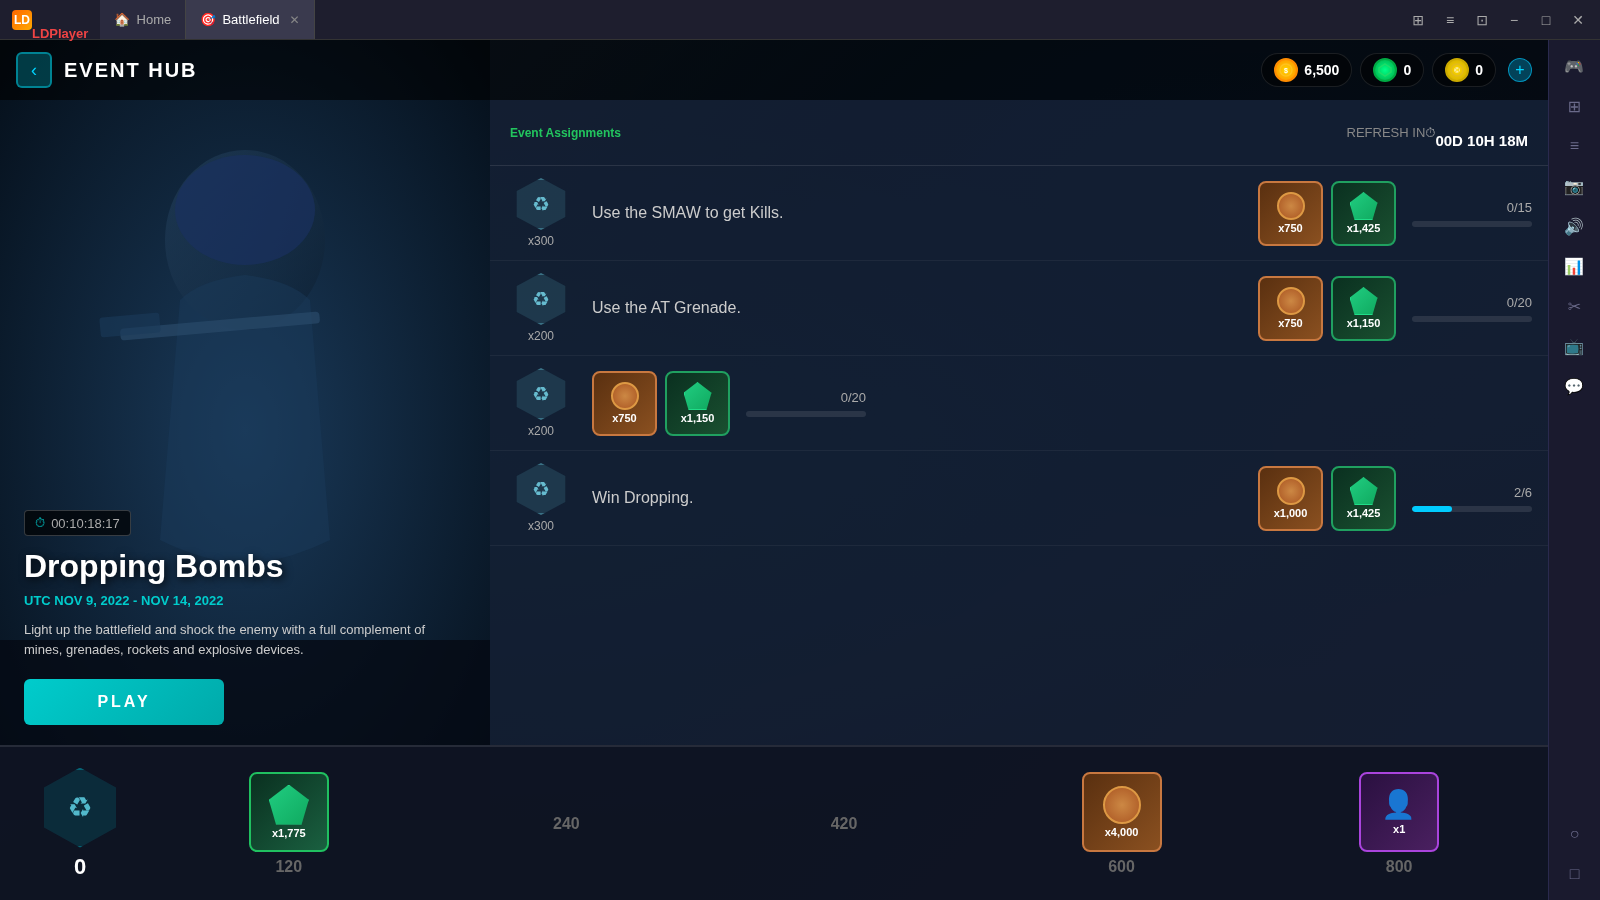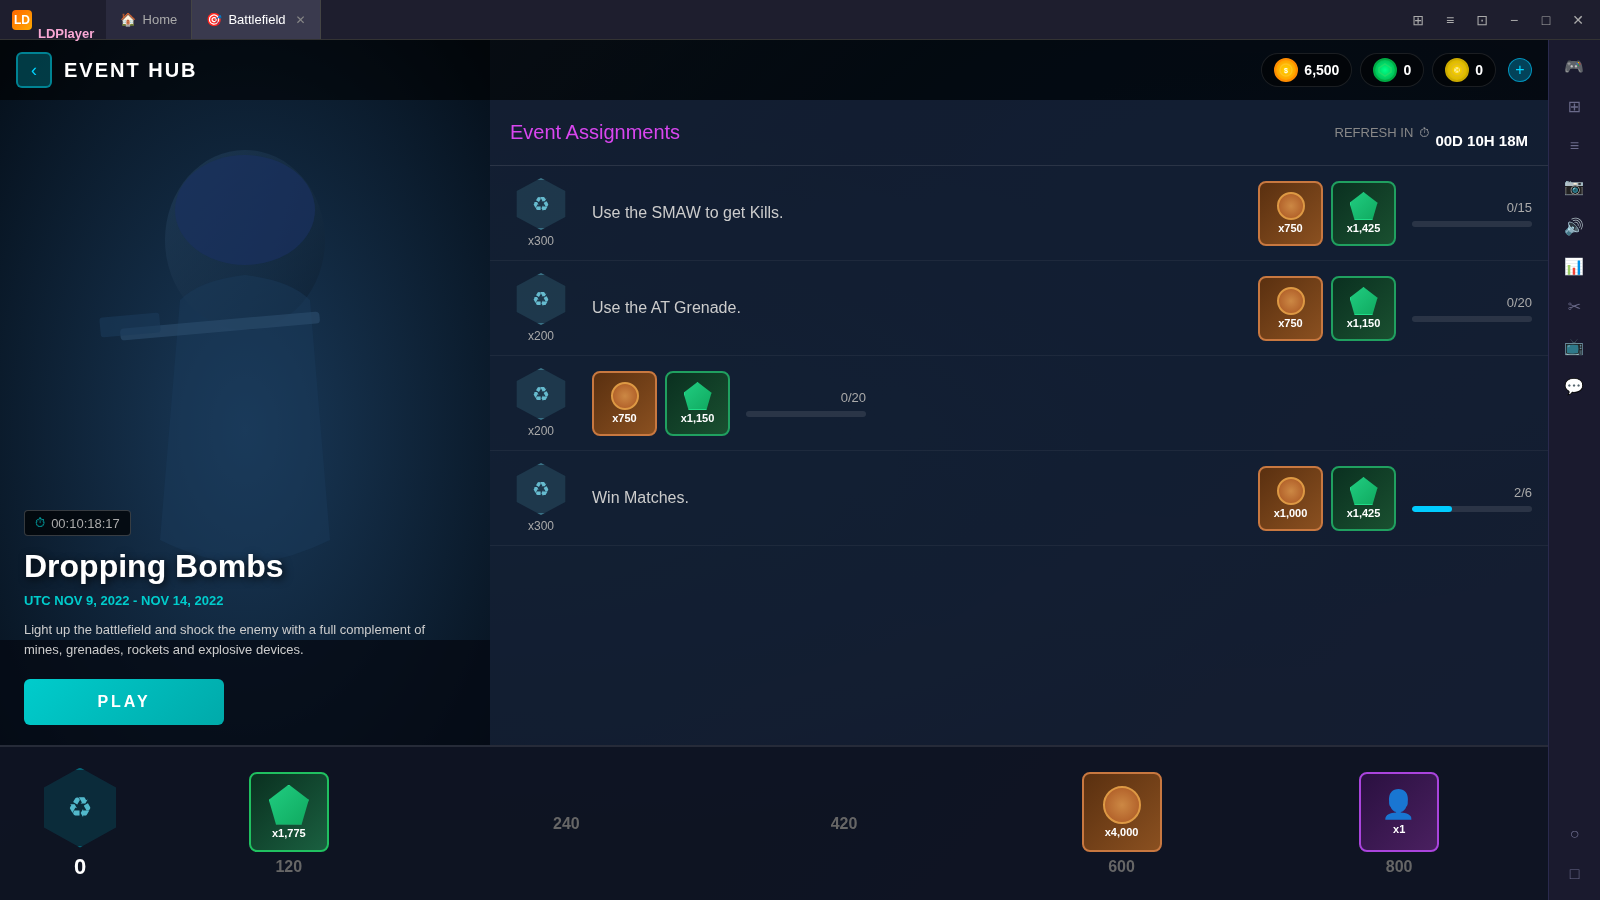--- a/index.html
+++ b/index.html
@@ -25,38 +25,37 @@
     }
     .title-bar-left {
       display: flex;
       align-items: center;
       gap: 0;
       height: 100%;
     }
     .app-logo {
       display: flex;
       align-items: center;
-      gap: 6px;
       padding: 0 12px;
       height: 100%;
     }
     .app-logo-icon {
       width: 20px;
       height: 20px;
       background: linear-gradient(135deg, #ff6600, #ffaa00);
       border-radius: 4px;
       display: flex;
       align-items: center;
       justify-content: center;
       font-size: 12px;
       color: white;
       font-weight: bold;
     }
     .app-logo-text {
-      color: #f9a8d4;
+      color: #ef4444;
       font-size: 13px;
       font-weight: bold;
       margin-top: 28px;
     }
     .tab {
       display: flex;
       align-items: center;
       gap: 6px;
       padding: 0 14px;
       height: 100%;
@@ -324,29 +323,28 @@
       z-index: 15;
       overflow: hidden;
     }
     .assignments-header {
       display: flex;
       align-items: center;
       padding: 16px 20px;
       border-bottom: 1px solid rgba(255,255,255,0.1);
     }
     .assignments-title {
-      color: #d946ef;
-      font-size: 20px;
-      font-weight: normal;
+      color: #22c55e;
+      font-size: 12px;
+      font-weight: bold;
     }
     .refresh-info {
       margin-left: auto;
       display: flex;
       align-items: center;
-      gap: 6px;
       color: #aaa;
       font-size: 13px;
     }
     .refresh-label { color: #888; }
     .refresh-time { color: white; font-weight: bold; font-size: 15px; margin-top: 16px; }
 
     
     .assignment-row {
       display: flex;
       align-items: center;
@@ -764,21 +762,21 @@
       </div>
     </div>
 
     <div class="assignment-row">
       <div class="assignment-icon">
         <div class="hex-bg">
           <span class="icon-recycle">♻</span>
         </div>
         <span class="assignment-multiplier">x300</span>
       </div>
-      <div class="assignment-text">Win Matches.</div>
+      <div class="assignment-text">Win Dropping.</div>
       <div class="assignment-rewards">
         <div class="reward-item reward-bronze">
           <div class="coin-icon"></div>
           <span class="reward-amount">x1,000</span>
         </div>
         <div class="reward-item reward-green">
           <div class="gem-icon"></div>
           <span class="reward-amount">x1,425</span>
         </div>
       </div>

